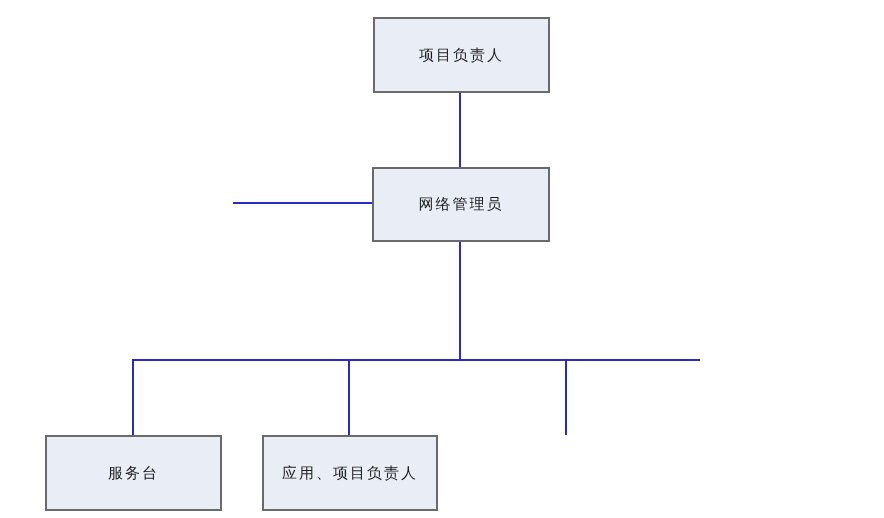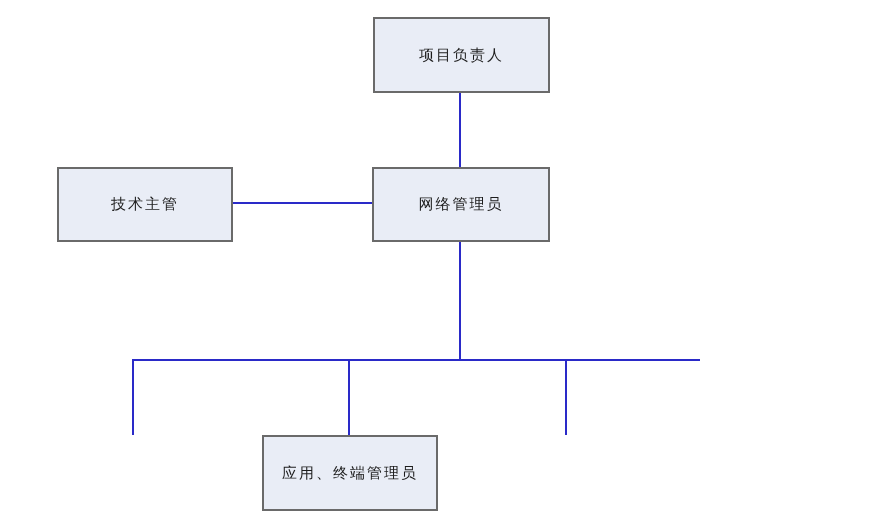--- a/index.html
+++ b/index.html
@@ -87,31 +87,31 @@
   <div class="line h" style="left:132px;top:359px;width:672px"></div>
   <div class="line v" style="left:132px;top:359px;height:76px"></div>
   <div class="line v" style="left:348px;top:359px;height:76px"></div>
   <div class="line v" style="left:565px;top:359px;height:76px"></div>
   <div class="line v" style="left:802px;top:359px;height:74px"></div>
 
   <div class="node" style="left:373px;top:17px;width:177px;height:76px">
     <span class="label">项目负责人</span>
   </div>
 
-  <div class="node" style="left:57px;top:167px;width:176px;height:75px">
-    <span class="label">技术主管</span>
-  </div>
 
   <div class="node" style="left:372px;top:167px;width:178px;height:75px">
     <span class="label">网络管理员</span>
   </div>
 
+  <div class="node" style="left:45px;top:435px;width:177px;height:76px">
+    <span class="label">服务台</span>
+  </div>
 
   <div class="node" style="left:262px;top:435px;width:176px;height:76px">
-    <span class="label">应用、终端管理员</span>
+    <span class="label">应用、项目负责人</span>
   </div>
 
 
   <div class="node" style="left:702px;top:433px;width:176px;height:77px">
     <span class="label">网络管理员</span>
 
     <div class="watermark">
       <svg class="wm-bubbles" width="58" height="52" viewBox="0 0 58 52">
         <ellipse cx="23" cy="21" rx="20" ry="17.5" fill="#ffffff" stroke="#ccd3df" stroke-width="2"></ellipse>
         <path d="M 12 35 L 8 44 L 19 37 Z" fill="#ffffff" stroke="#ccd3df" stroke-width="1.5"></path>

